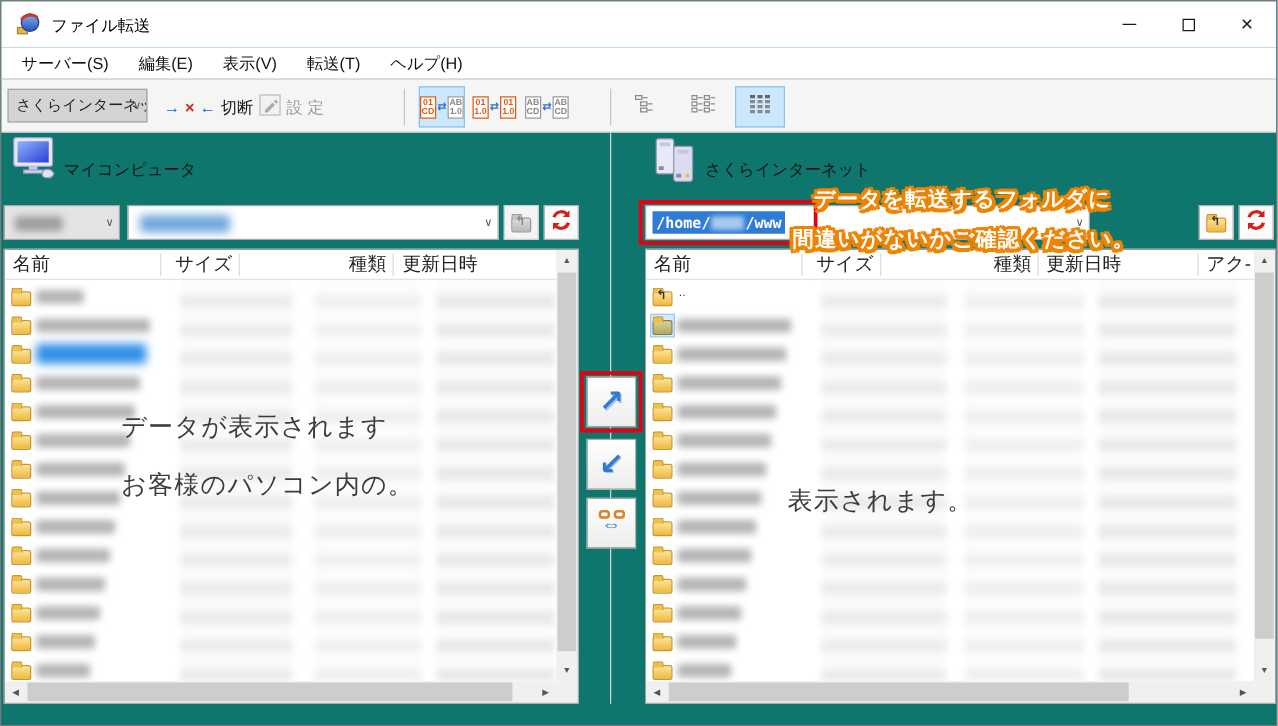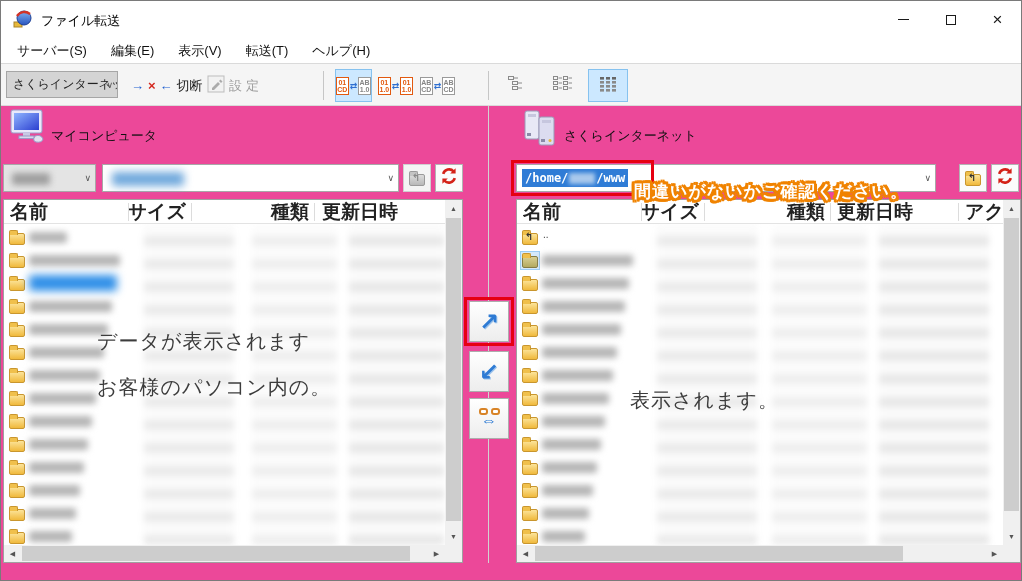--- a/index.html
+++ b/index.html
@@ -1,19 +1,19 @@
 <!DOCTYPE html>
 <html><head>
 <meta charset="utf-8">
 <style>
   * { margin:0; padding:0; box-sizing:border-box; }
   html,body { background:#ffffff; }
   body { font-family:"Liberation Sans","DejaVu Sans",sans-serif; }
 
-  #window { position:relative; width:1022px; height:581px; background:#ec4899;
+  #window { position:relative; width:1022px; height:581px; background:#0f766e;
             border:1px solid #7a7a7a; overflow:hidden; }
 
   
   .titlebar { position:absolute; left:0; top:0; right:0; height:37px; background:#fff; }
   .title-icon { position:absolute; left:12px; top:8px; width:20px; height:20px; }
   .title-text { position:absolute; left:40px; top:11px; font-size:13px; color:#000; }
   .win-controls { position:absolute; right:0; top:0; height:37px; display:flex; }
   .win-btn { width:47px; height:37px; display:flex; align-items:center; justify-content:center; }
   .glyph-min { width:11px; height:1px; background:#1a1a1a; display:block; }
   .glyph-max { width:10px; height:10px; border:1px solid #1a1a1a; display:block; }
@@ -60,21 +60,21 @@
   #remote-panel .panel-title { left:48px; top:21px; }
   .panel-icon { position:absolute; left:4px; top:2px; }
 
   .combo { position:absolute; height:28px; background:#fff; border:1px solid #a8a8a8; }
   .drive-combo { left:0; top:58px; width:93px; background:#e4e4e4; }
   .drive-blur { position:absolute; left:8px; top:8px; width:38px; height:12px;
                 background:#9f9f9f; filter:blur(3px); border-radius:2px; }
   .local-path { left:99px; top:58px; width:297px; }
   .local-path-blur { position:absolute; left:9px; top:7px; width:72px; height:14px;
                      background:#6fa8dc; filter:blur(4px); border-radius:2px; }
-  .remote-path { left:0; top:58px; width:420px;text-decoration:underline; }
+  .remote-path { left:0; top:58px; width:356px;text-decoration:underline; }
   .path-sel { position:absolute; left:5px; top:4px; background:#2f7cd6; color:#fff;
               font-family:"DejaVu Sans Mono",monospace; font-size:12px; font-weight:bold;
               padding:2px 3px; display:flex; align-items:center; }
   .path-blur { display:inline-block; width:26px; height:11px; background:#a9c9ec;
                filter:blur(2px); margin:0 1px; }
   .sq-btn { position:absolute; top:58px; width:28px; height:28px; background:#fbfbfb;
             border:1px solid #b3b3b3; display:flex; align-items:center; justify-content:center; }
   .sq-btn.disabled { background:#f4f4f4; border-color:#cfcfcf; }
   #local-panel .up-btn { left:400px; }
   #local-panel .refresh-btn { left:432px; }
@@ -92,22 +92,22 @@
   .folder.olive { background:linear-gradient(#d9d093,#b3aa60); border-color:#847c45; }
   .up-glyph { position:absolute; left:2px; top:-2px; font-size:10px; line-height:1;
               color:#333; font-weight:bold; font-style:normal; }
 
   
   .list-frame { position:absolute; left:0; top:93px; border:1px solid #a0a0a0; background:#fff; }
   #local-panel .list-frame { width:460px; height:364px; }
   #remote-panel .list-frame { width:505px; height:364px; }
   .header-row { position:absolute; left:0; top:0; right:17px; height:24px; background:#fff;
                 border-bottom:1px solid #e3e3e3; }
-  .hcell { position:absolute; top:0; height:31px; line-height:24px; font-size:19px; color:#222;
-           white-space:nowrap; overflow:hidden;font-weight:bold; }
+  .hcell { position:absolute; top:0; height:31px; line-height:24px; font-size:15px; color:#222;
+           white-space:nowrap; overflow:hidden; }
   .hsep { position:absolute; top:3px; height:18px; width:1px; background:#dcdcdc; }
   .list-body { position:absolute; left:0; top:24px; right:17px; bottom:17px; background:#fff;
                overflow:hidden; }
   .smudge { position:absolute; top:0; bottom:0; filter:blur(3px); opacity:.3;
             background:repeating-linear-gradient(0deg,#bdbdbd 0 10px,#f2f2f2 10px 23px); }
   .file-row { position:absolute; left:0; width:100%; height:23px; }
   .f-icon { position:absolute; left:3px; top:2px; width:20px; height:19px; display:flex;
             align-items:center; justify-content:center; }
   .f-icon.icon-sel { background:#d6eafc; border:1px solid #9dcdf5; }
   .name-blur { position:absolute; left:25px; top:6px; height:11px; background:#b5b5b5;
@@ -491,20 +491,21 @@
 
     <div class="combo remote-path">
       <span class="path-sel">
         <span>/home/</span>
         <span class="path-blur"></span>
         <span>/www</span>
       </span>
       <span class="combo-arrow">∨</span>
     </div>
     <div class="red-rect path-rect"></div>
+    <div class="note note-l1">データを転送するフォルダに</div>
     <div class="note note-l2">間違いがないかご確認ください。</div>
 
     <div class="sq-btn up-btn">
       <i class="folder">
           <b class="up-glyph">↰</b>
         </i>
     </div>
     <div class="sq-btn refresh-btn">
       <span>
         <svg width="18" height="18" viewBox="0 0 18 18">

